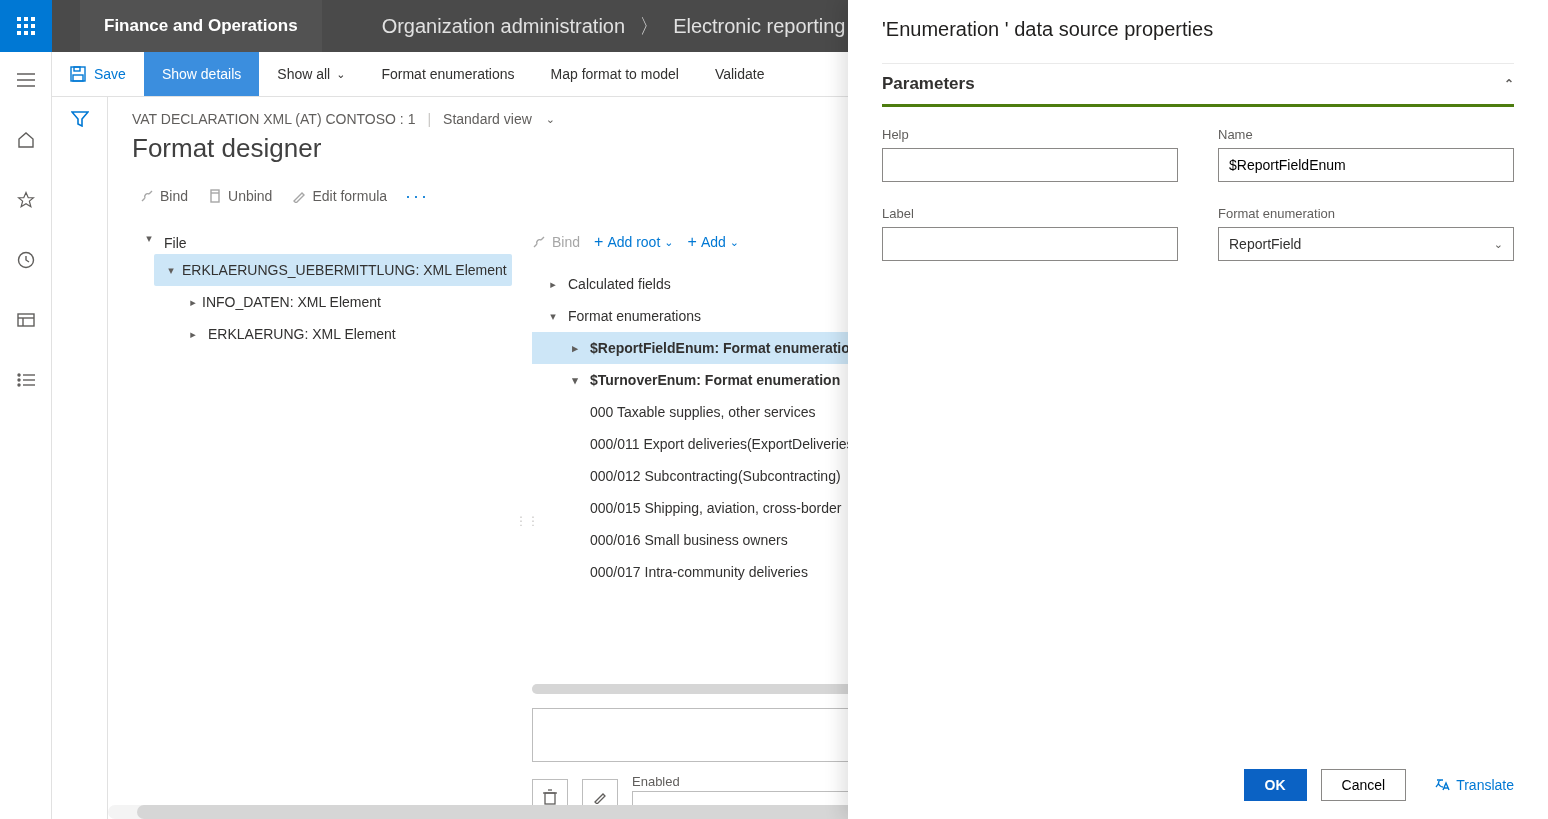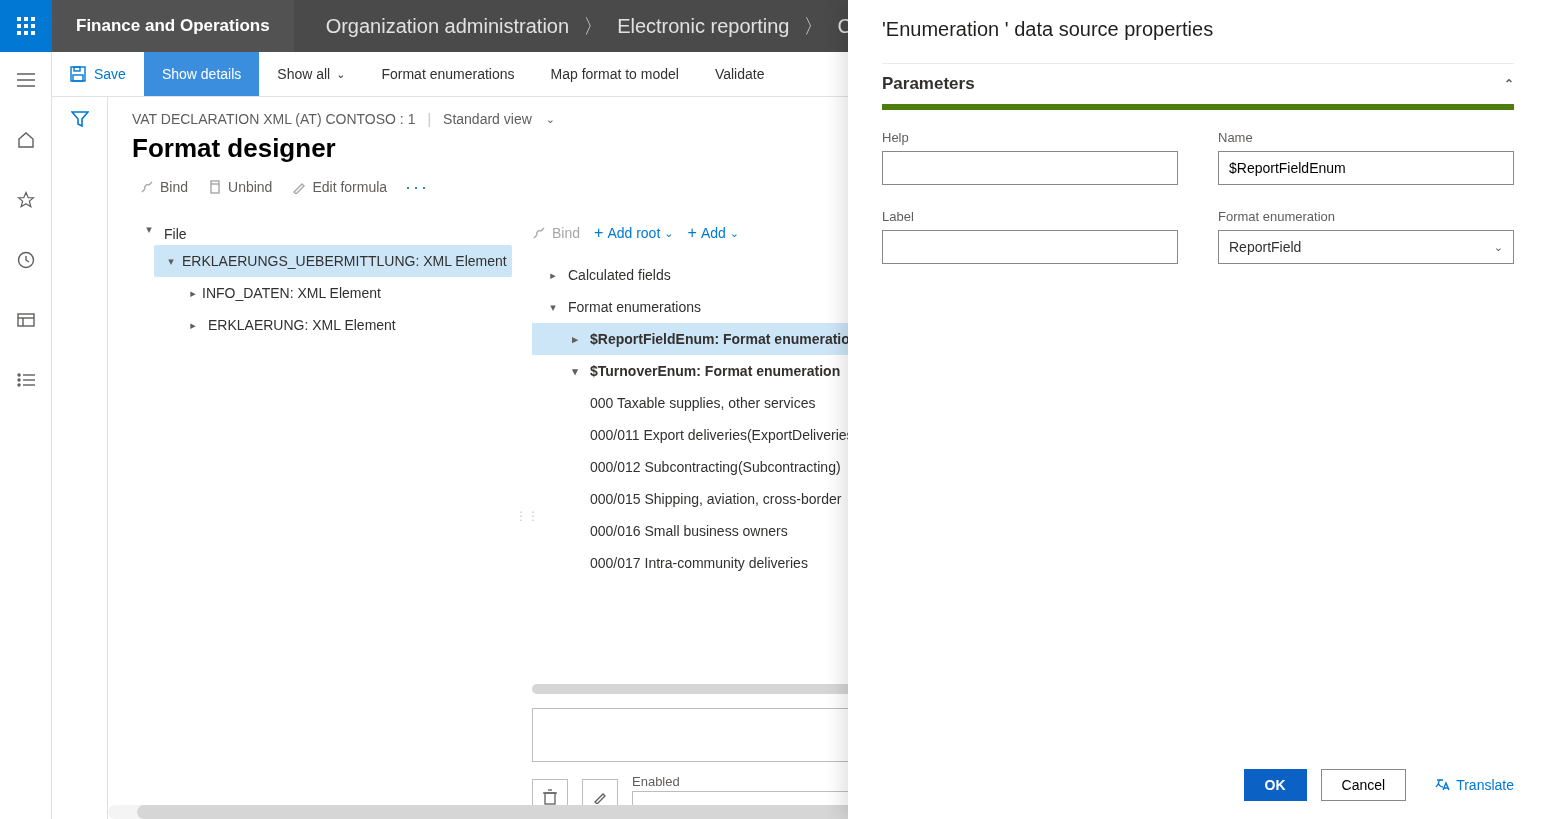--- a/index.html
+++ b/index.html
@@ -1,17 +1,17 @@
 <!DOCTYPE html>
 <html><head>
 <meta charset="utf-8">
 <style>
   * { box-sizing: border-box; }
   html, body { margin:0; padding:0; font-family: "Segoe UI", Arial, sans-serif; font-size:14px; color:#323130; background:#fff; height:100%; overflow:hidden; }
-  .top-bar { display:flex; height:52px; background:#4a4a4a; color:#fff; }
+  .top-bar { display:flex; height:52px; background:#4a4a4a; color:#fff;gap:28px; }
   .waffle { width:52px; height:52px; display:flex; align-items:center; justify-content:center; background:#0078d4; }
   .waffle svg { fill:#fff; }
   .app-title { font-weight:600; font-size:17px; padding:0 24px; display:flex; align-items:center; height:100%; background:#525252; min-width:240px;}
   .breadcrumbs { display:flex; align-items:center; gap:14px; padding-left:32px; font-size:20px; color:#e1e1e1; }
   .crumb-sep { color:#ccc; }
   .help-icon { margin-left:auto; margin-right:20px; color:#666; font-size:18px; }
 
   .shell { display:flex; height:calc(100% - 52px); }
   .left-rail { width:52px; border-right:1px solid #e1e1e1; display:flex; flex-direction:column; align-items:center; padding-top:10px; gap:24px; color:#605e5c;}
   .left-rail .rail-btn { width:36px;height:36px;display:flex;align-items:center;justify-content:center;border-radius:2px;}
@@ -20,21 +20,21 @@
   .cmd-bar { height:45px; border-bottom:1px solid #e1e1e1; display:flex; align-items:stretch; }
   .cmd-btn { display:flex; align-items:center; gap:6px; padding:0 18px; color:#323130; font-size:14px; border:none; background:none; }
   .cmd-btn.save { color:#0078d4; gap:8px; }
   .cmd-btn.show-details { background:#3b8ede; color:#fff; }
 
   .body-row { flex:1; display:flex; overflow:hidden; }
   .filter-col { width:56px; border-right:1px solid #e1e1e1; padding-top:14px; display:flex; justify-content:center; color:#0078d4; }
   .content { flex:1; padding:14px 24px 0 24px; overflow:hidden; display:flex; flex-direction:column;}
   .context-line { color:#605e5c; font-size:14px; display:flex; align-items:center; gap:12px;}
   .context-line .sep { color:#c8c6c4; }
-  .page-title { font-size:26px; font-weight:700; margin:6px 0 5px 0; color:#000000;}
+  .page-title { font-size:26px; font-weight:400; margin:6px 0 14px 0; color:#404040;}
   .sub-toolbar { display:flex; align-items:center; gap:4px; color:#605e5c; height:36px;}
   .sub-toolbar .lnk { display:flex; align-items:center; gap:6px; padding:4px 8px; color:#605e5c;}
   .dots { font-size:18px; letter-spacing:2px; padding:0 6px;}
 
   .designer-row { flex:1; display:flex; overflow:hidden; margin-top:8px;}
   .tree-col { width:390px; overflow:hidden; padding-right:10px;}
   .tree-node { display:flex; align-items:center; height:32px; padding-left:8px; color:#323130; border-radius:2px;}
   .tree-node .caret { width:18px; text-align:center; color:#605e5c; font-size:11px;}
   .tree-node.sel { background:#cde6f7; }
   .tree-children { margin-left:22px; }
@@ -61,21 +61,21 @@
   .small-btn { width:36px;height:36px;border:1px solid #bdbdbd; background:#fff; display:flex;align-items:center;justify-content:center;color:#605e5c;}
   .enabled-col { flex:1; }
   .enabled-col .lbl { font-size:13px; color:#605e5c; margin-bottom:2px;}
   .enabled-col input { width:100%; height:28px; border:1px solid #bdbdbd; padding:0 6px;}
 
   .splitter { width:10px; display:flex; align-items:center; justify-content:center; color:#c8c6c4; font-size:12px; cursor:col-resize;}
 
   
   .pane { position:absolute; top:0; right:0; width:700px; height:100%; background:#fff; box-shadow:-6px 0 18px rgba(0,0,0,0.12); display:flex; flex-direction:column; padding:18px 34px 18px 34px;}
   .pane-hdr { font-size:20px; font-weight:400; color:#201f1e; margin-bottom:22px;}
-  .section-hdr { display:flex; align-items:center; justify-content:space-between; font-size:17px; font-weight:600; padding:10px 0; border-top:1px solid #eaeaea; border-bottom:6px solid #4d7c0f;}
+  .section-hdr { display:flex; align-items:center; justify-content:space-between; font-size:17px; font-weight:600; padding:10px 0; border-top:1px solid #eaeaea; border-bottom:3px solid #4d7c0f;}
   .section-hdr .chev { color:#605e5c; font-size:12px;}
   .params-grid { display:grid; grid-template-columns:1fr 1fr; gap:24px 40px; margin-top:20px;}
   .field label { display:block; font-size:13px; color:#605e5c; margin-bottom:6px;}
   .field input, .field .select { width:100%; height:34px; border:1px solid #8a8886; padding:0 10px; font-size:14px; background:#fff;}
   .field .select { display:flex; align-items:center; justify-content:space-between;}
   .spacer { flex:1;}
   .pane-footer { display:flex; align-items:center; justify-content:flex-end; gap:14px; padding-top:14px;}
   .btn { height:32px; padding:0 20px; border:1px solid #8a8886; background:#fff; font-size:14px;}
   .btn.primary { background:#0b62c4; border-color:#0b62c4; color:#fff; font-weight:600;}
   .translate-lnk { color:#0078d4; display:flex; align-items:center; gap:6px; margin-left:14px;}

